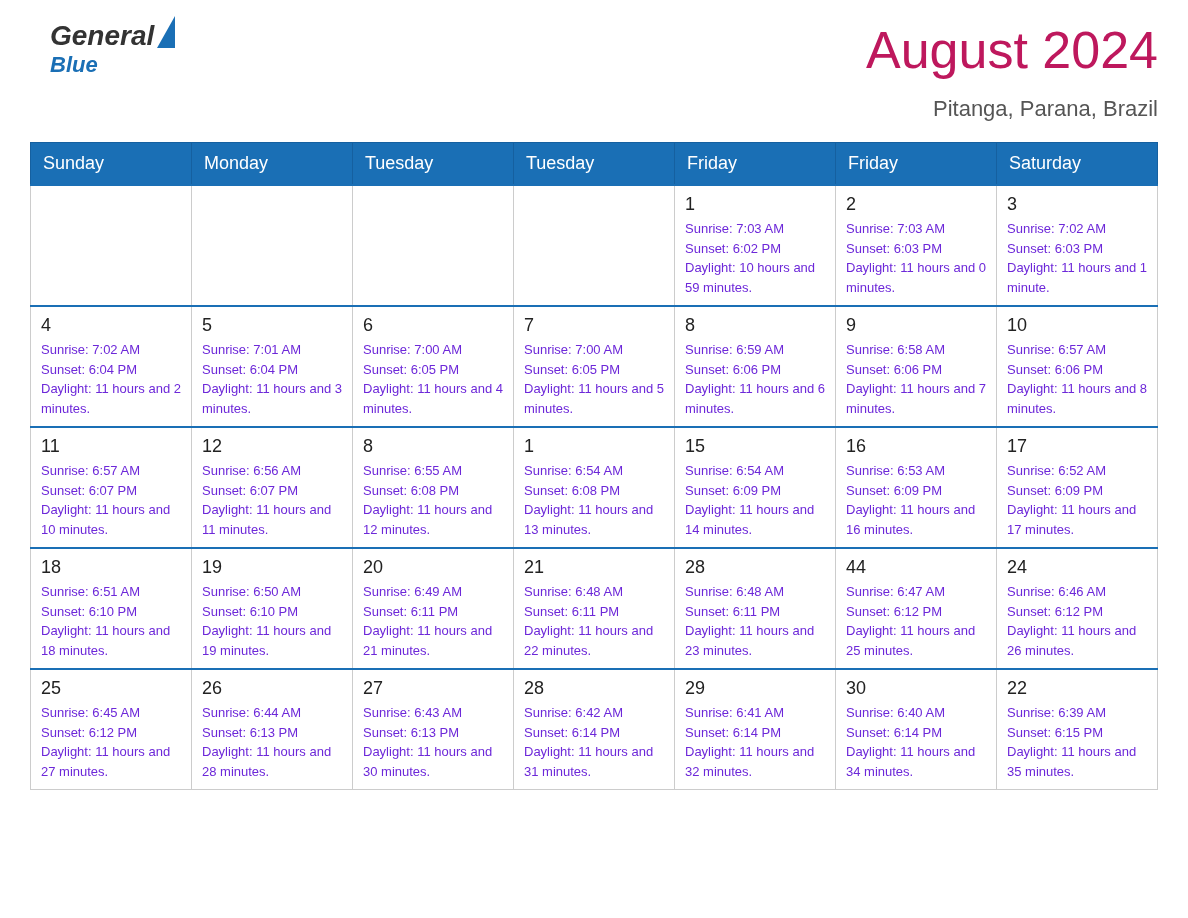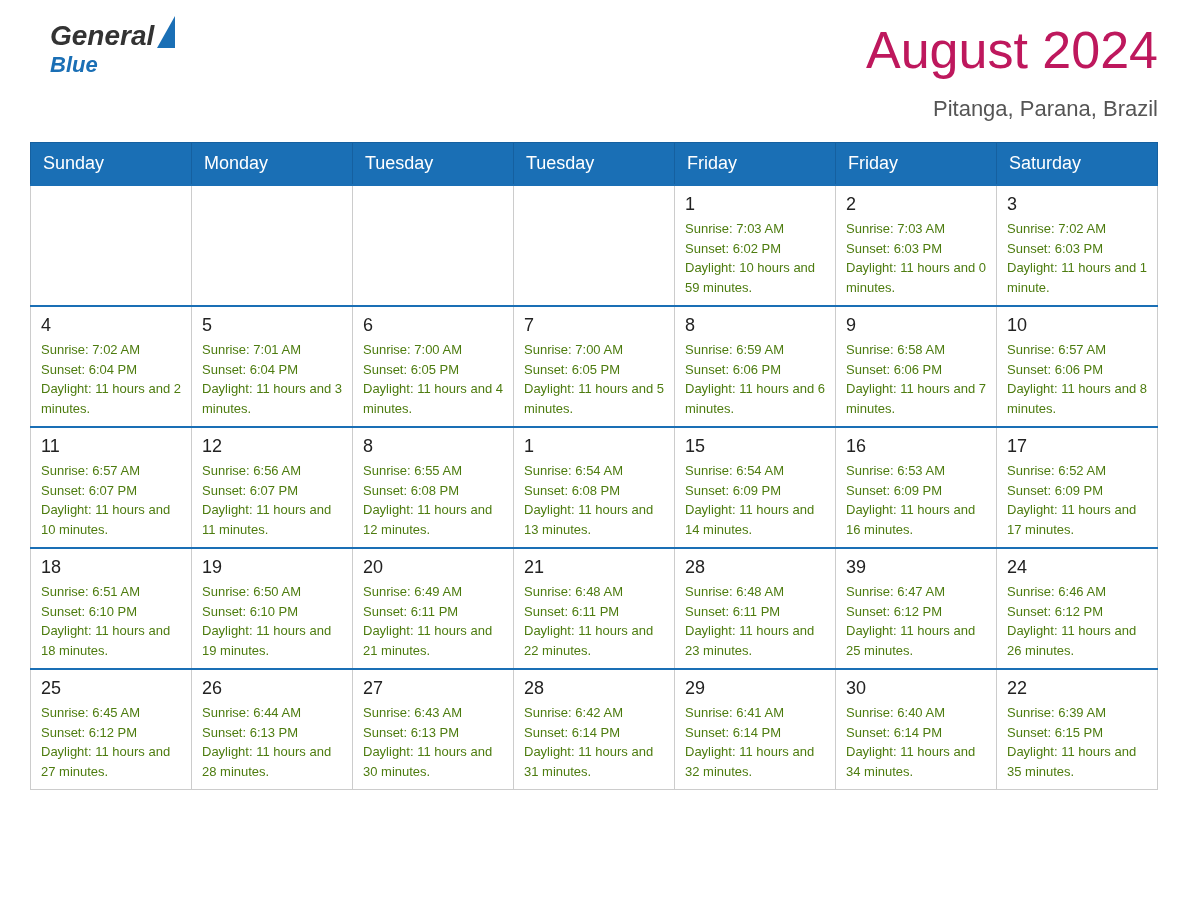--- a/index.html
+++ b/index.html
@@ -76,21 +76,21 @@
     .calendar tr.week-row td {
       border-top: 2px solid #1a6fb5;
     }
     .day-number {
       font-size: 18px;
       color: #222;
       margin-bottom: 4px;
     }
     .day-info {
       font-size: 13px;
-      color: #4d7c0f;
+      color: #6d28d9;
       line-height: 1.5;
     }
     .empty-cell {
       background: #fff;
     }
     
     .logo-triangle {
       display: inline-block;
       width: 0;
       height: 0;
@@ -228,21 +228,21 @@
         </td>
         <td>
           <div class="day-number">21</div>
           <div class="day-info">Sunrise: 6:48 AM<br>Sunset: 6:11 PM<br>Daylight: 11 hours and 22 minutes.</div>
         </td>
         <td>
           <div class="day-number">28</div>
           <div class="day-info">Sunrise: 6:48 AM<br>Sunset: 6:11 PM<br>Daylight: 11 hours and 23 minutes.</div>
         </td>
         <td>
-          <div class="day-number">39</div>
+          <div class="day-number">44</div>
           <div class="day-info">Sunrise: 6:47 AM<br>Sunset: 6:12 PM<br>Daylight: 11 hours and 25 minutes.</div>
         </td>
         <td>
           <div class="day-number">24</div>
           <div class="day-info">Sunrise: 6:46 AM<br>Sunset: 6:12 PM<br>Daylight: 11 hours and 26 minutes.</div>
         </td>
       </tr>
       <tr class="week-row">
         <td>
           <div class="day-number">25</div>

